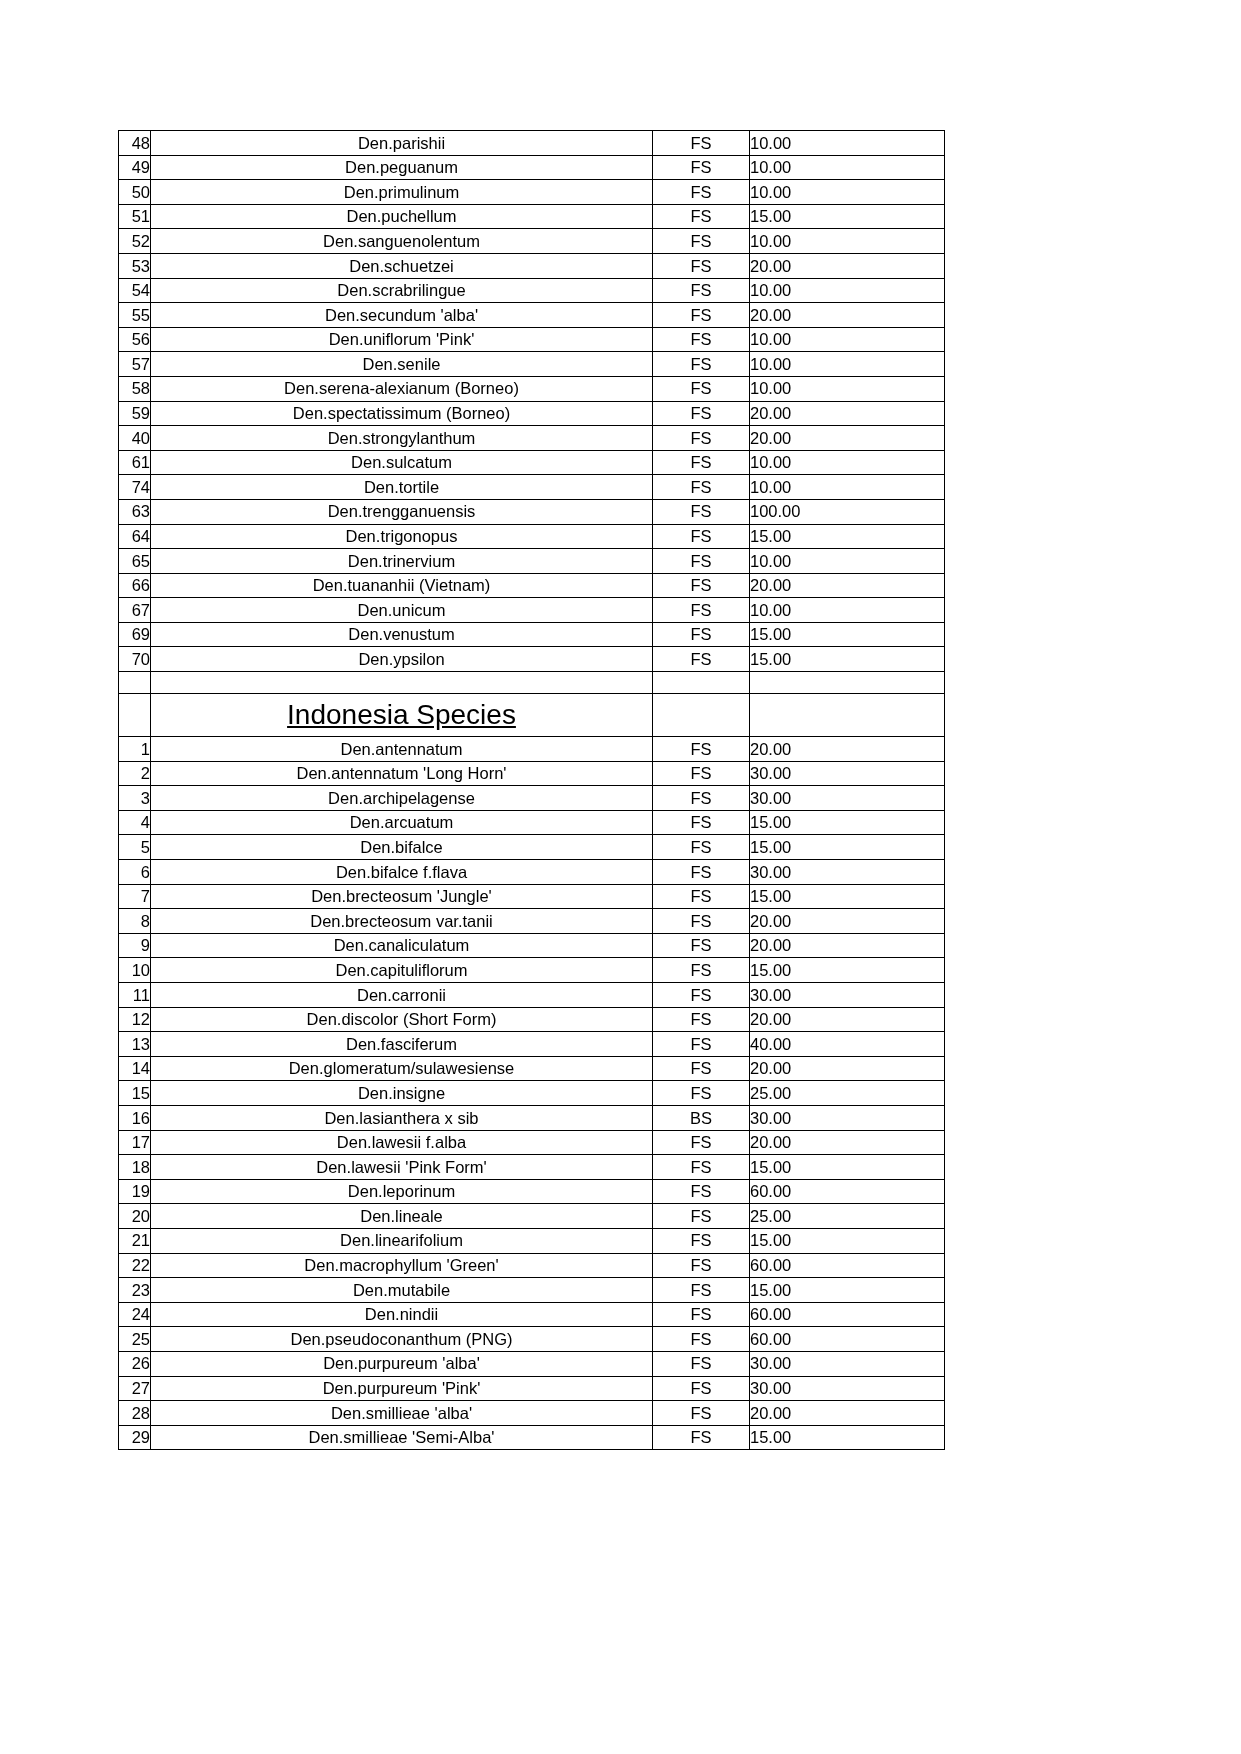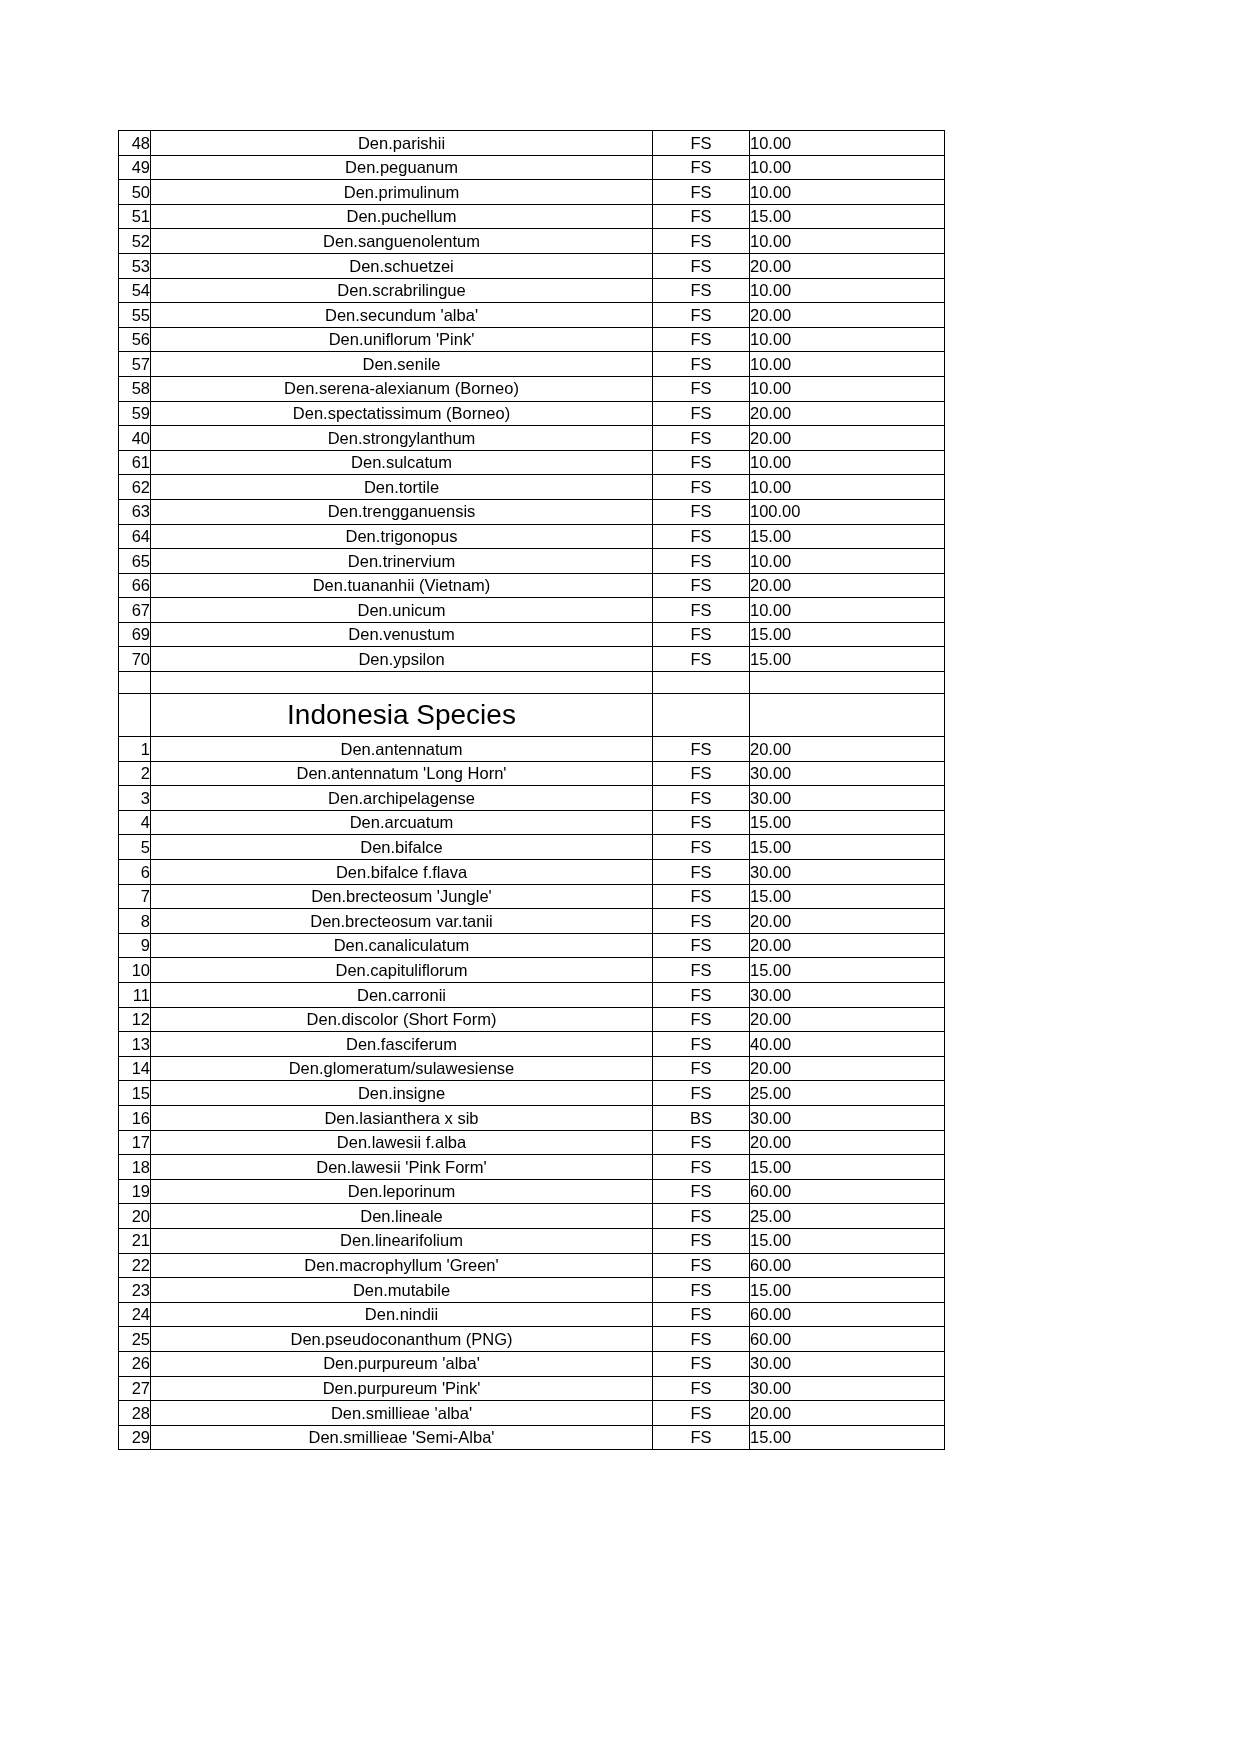--- a/index.html
+++ b/index.html
@@ -79,20 +79,21 @@
   }
 
   
   tr.section td {
     height: 42px;
   }
   tr.section td.name {
     font-size: 28px;
     padding-left: 0;
     letter-spacing: 0px;
+    text-decoration: underline;
   }
 
   
   table.pricelist tr td {
     border-top: 1.2px solid #000000;
     border-bottom: 1.2px solid #000000;
   }
 </style>
 </head>
 <body>
@@ -185,21 +186,21 @@
             <td class="size">FS</td>
             <td class="price">20.00</td>
           </tr>
           <tr class="item">
             <td class="num">61</td>
             <td class="name">Den.sulcatum</td>
             <td class="size">FS</td>
             <td class="price">10.00</td>
           </tr>
           <tr class="item">
-            <td class="num">62</td>
+            <td class="num">74</td>
             <td class="name">Den.tortile</td>
             <td class="size">FS</td>
             <td class="price">10.00</td>
           </tr>
           <tr class="item">
             <td class="num">63</td>
             <td class="name">Den.trengganuensis</td>
             <td class="size">FS</td>
             <td class="price">100.00</td>
           </tr>

